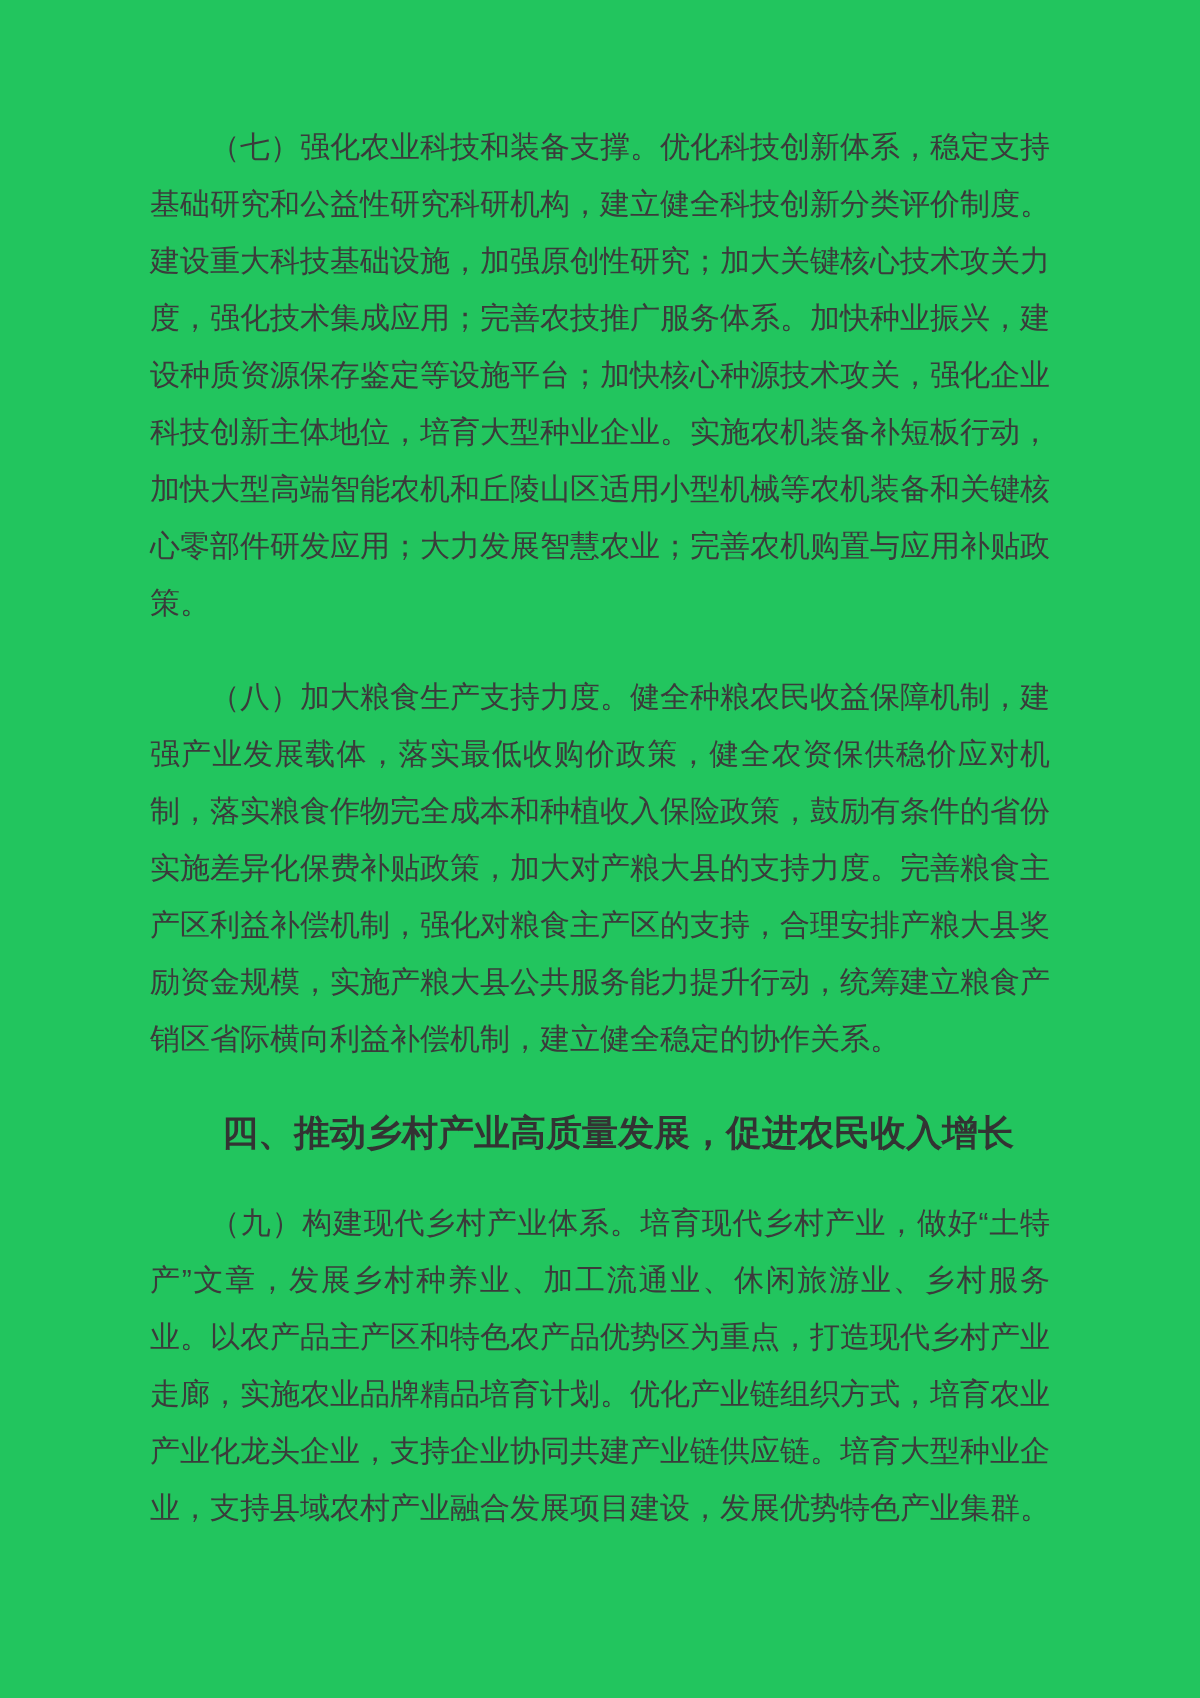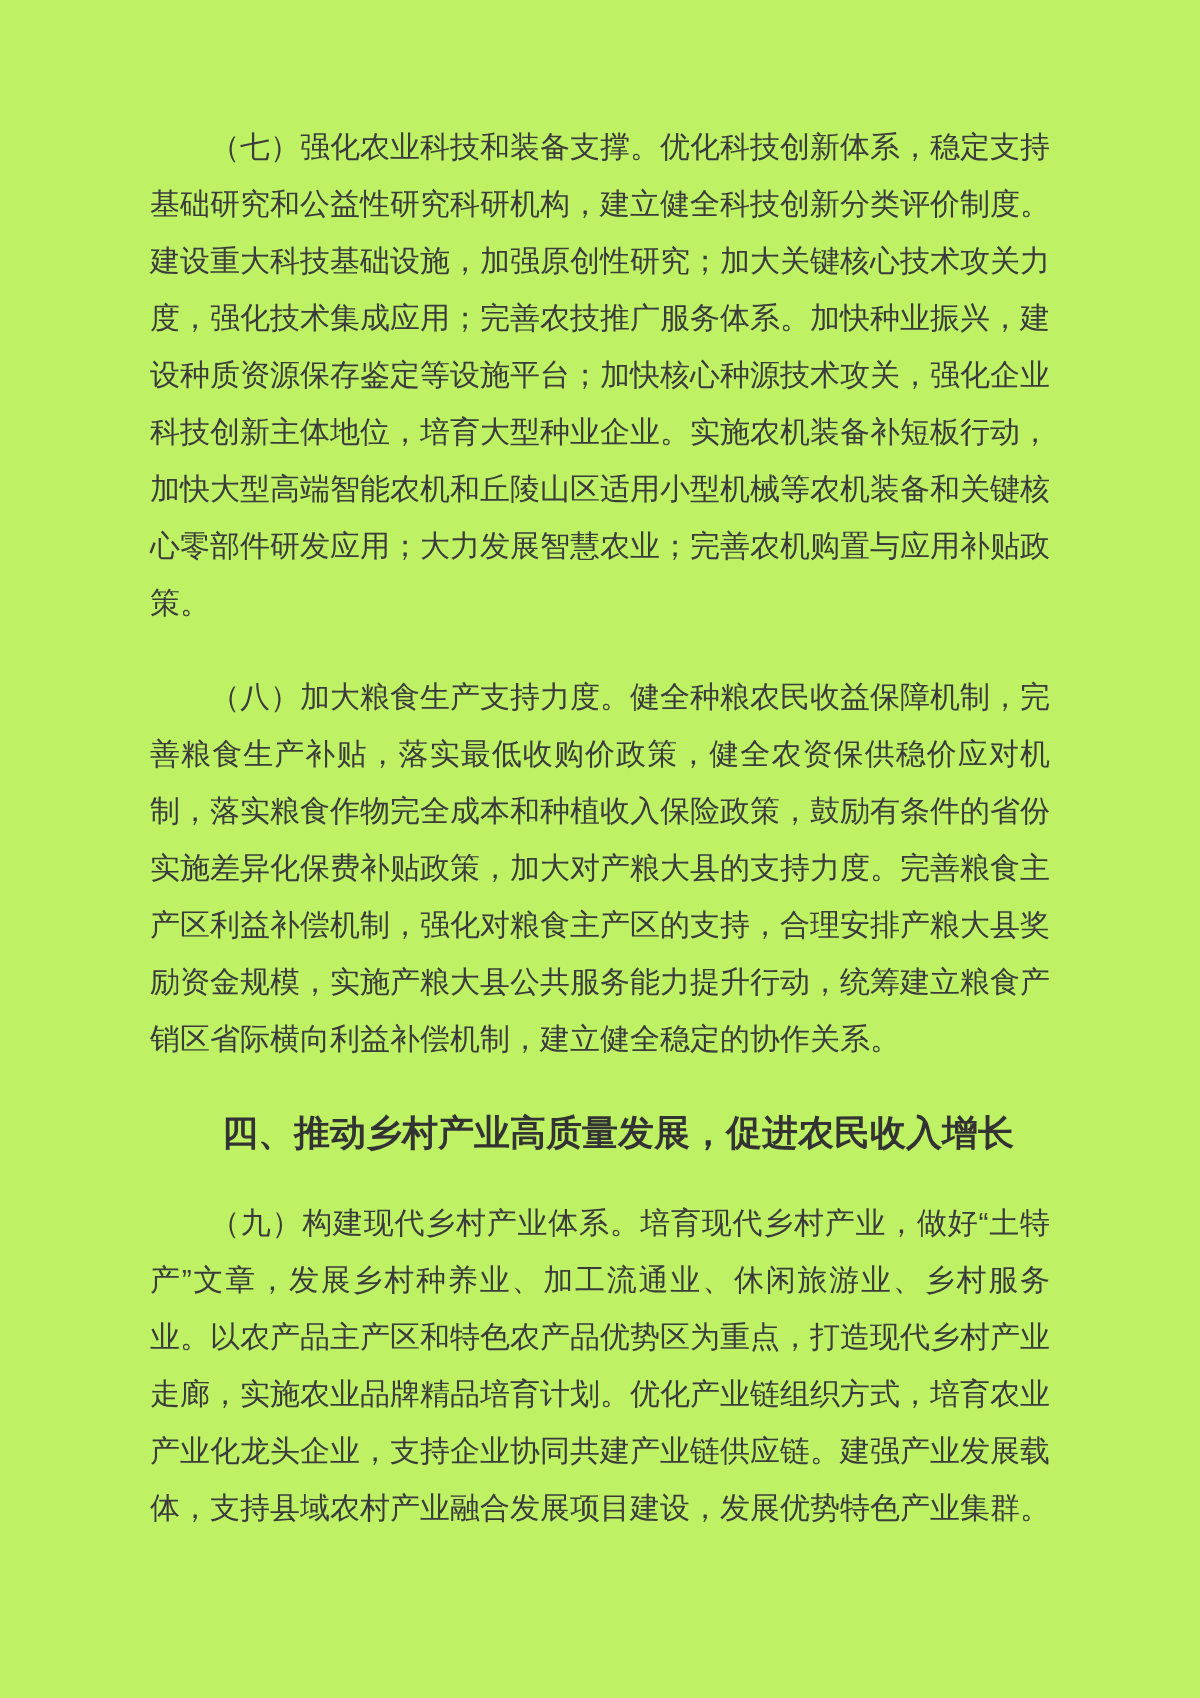--- a/index.html
+++ b/index.html
@@ -12,21 +12,21 @@
     height: 1698px;
     position: relative;
     font-family: "Liberation Sans", "DejaVu Sans", sans-serif;
     overflow: hidden;
   }
   .doc-page {
     box-sizing: border-box;
     width: 1200px;
     height: 1698px;
     padding: 118px 150px 0 150px;
-    background: #bef264;
+    background: #22c55e;
     color: #3b3b3b;
   }
   .doc-body {
     width: 900px;
   }
   .para {
     margin: 0 0 37px 0;
     font-size: 30px;
     line-height: 57px;
     text-align: justify;
@@ -46,20 +46,20 @@
   }
 </style>
 </head>
 <body>
 
 <div class="doc-page">
   <div class="doc-body">
 
     <p class="para">（七）强化农业科技和装备支撑。优化科技创新体系，稳定支持基础研究和公益性研究科研机构，建立健全科技创新分类评价制度。建设重大科技基础设施，加强原创性研究；加大关键核心技术攻关力度，强化技术集成应用；完善农技推广服务体系。加快种业振兴，建设种质资源保存鉴定等设施平台；加快核心种源技术攻关，强化企业科技创新主体地位，培育大型种业企业。实施农机装备补短板行动，加快大型高端智能农机和丘陵山区适用小型机械等农机装备和关键核心零部件研发应用；大力发展智慧农业；完善农机购置与应用补贴政策。</p>
 
-    <p class="para">（八）加大粮食生产支持力度。健全种粮农民收益保障机制，完善粮食生产补贴，落实最低收购价政策，健全农资保供稳价应对机制，落实粮食作物完全成本和种植收入保险政策，鼓励有条件的省份实施差异化保费补贴政策，加大对产粮大县的支持力度。完善粮食主产区利益补偿机制，强化对粮食主产区的支持，合理安排产粮大县奖励资金规模，实施产粮大县公共服务能力提升行动，统筹建立粮食产销区省际横向利益补偿机制，建立健全稳定的协作关系。</p>
+    <p class="para">（八）加大粮食生产支持力度。健全种粮农民收益保障机制，建强产业发展载体，落实最低收购价政策，健全农资保供稳价应对机制，落实粮食作物完全成本和种植收入保险政策，鼓励有条件的省份实施差异化保费补贴政策，加大对产粮大县的支持力度。完善粮食主产区利益补偿机制，强化对粮食主产区的支持，合理安排产粮大县奖励资金规模，实施产粮大县公共服务能力提升行动，统筹建立粮食产销区省际横向利益补偿机制，建立健全稳定的协作关系。</p>
 
     <h2 class="section-heading">四、推动乡村产业高质量发展，促进农民收入增长</h2>
 
-    <p class="para">（九）构建现代乡村产业体系。培育现代乡村产业，做好“土特产”文章，发展乡村种养业、加工流通业、休闲旅游业、乡村服务业。以农产品主产区和特色农产品优势区为重点，打造现代乡村产业走廊，实施农业品牌精品培育计划。优化产业链组织方式，培育农业产业化龙头企业，支持企业协同共建产业链供应链。建强产业发展载体，支持县域农村产业融合发展项目建设，发展优势特色产业集群。</p>
+    <p class="para">（九）构建现代乡村产业体系。培育现代乡村产业，做好“土特产”文章，发展乡村种养业、加工流通业、休闲旅游业、乡村服务业。以农产品主产区和特色农产品优势区为重点，打造现代乡村产业走廊，实施农业品牌精品培育计划。优化产业链组织方式，培育农业产业化龙头企业，支持企业协同共建产业链供应链。培育大型种业企业，支持县域农村产业融合发展项目建设，发展优势特色产业集群。</p>
 
   </div>
 </div>
 
 </body></html>

